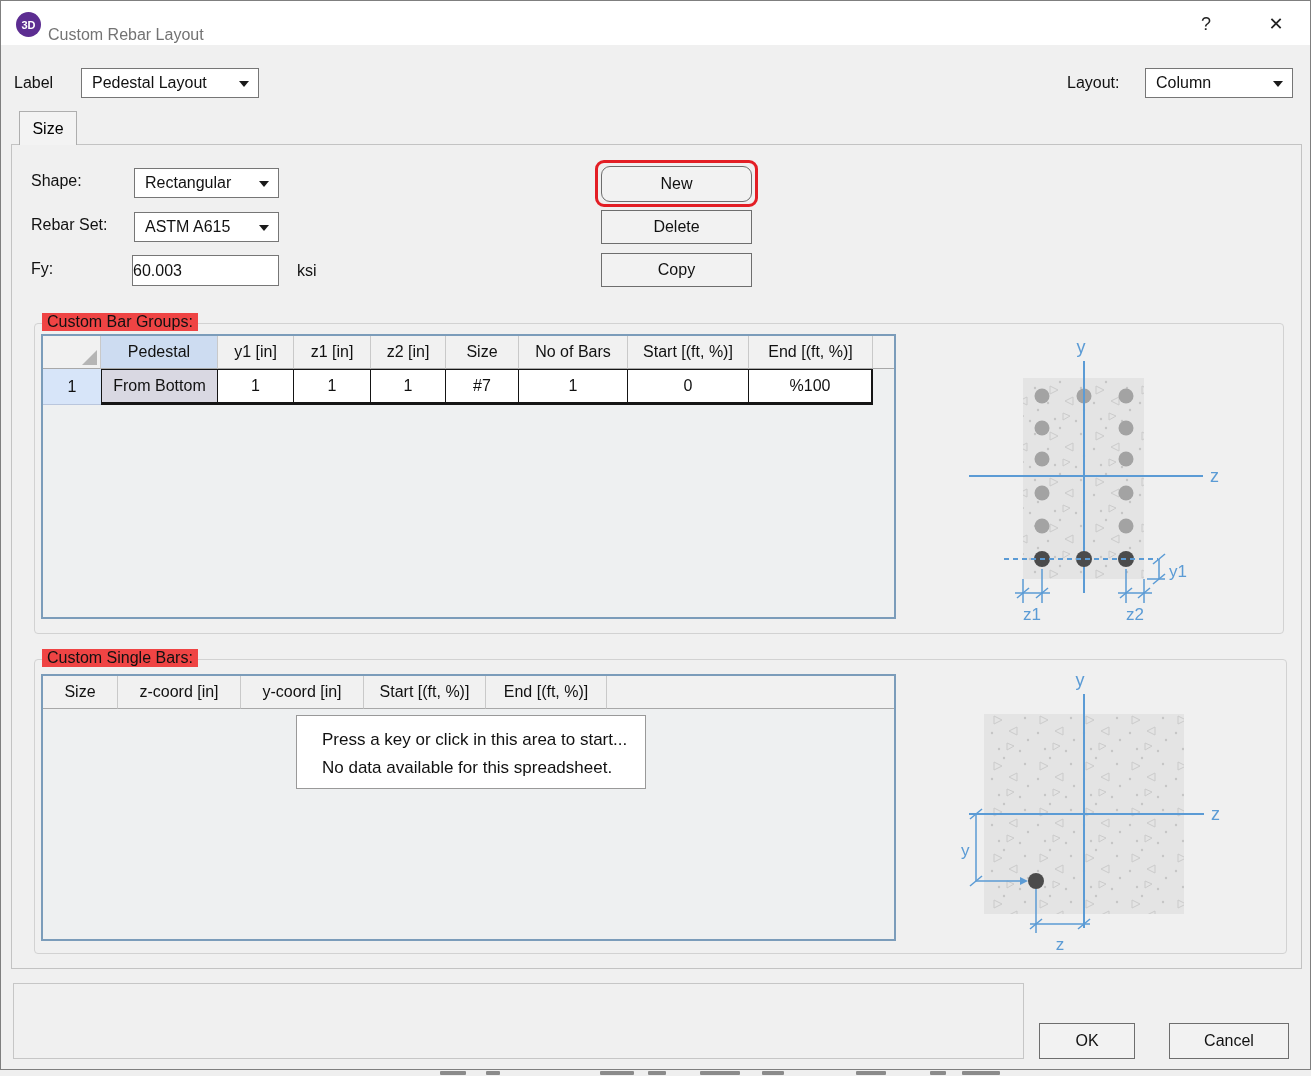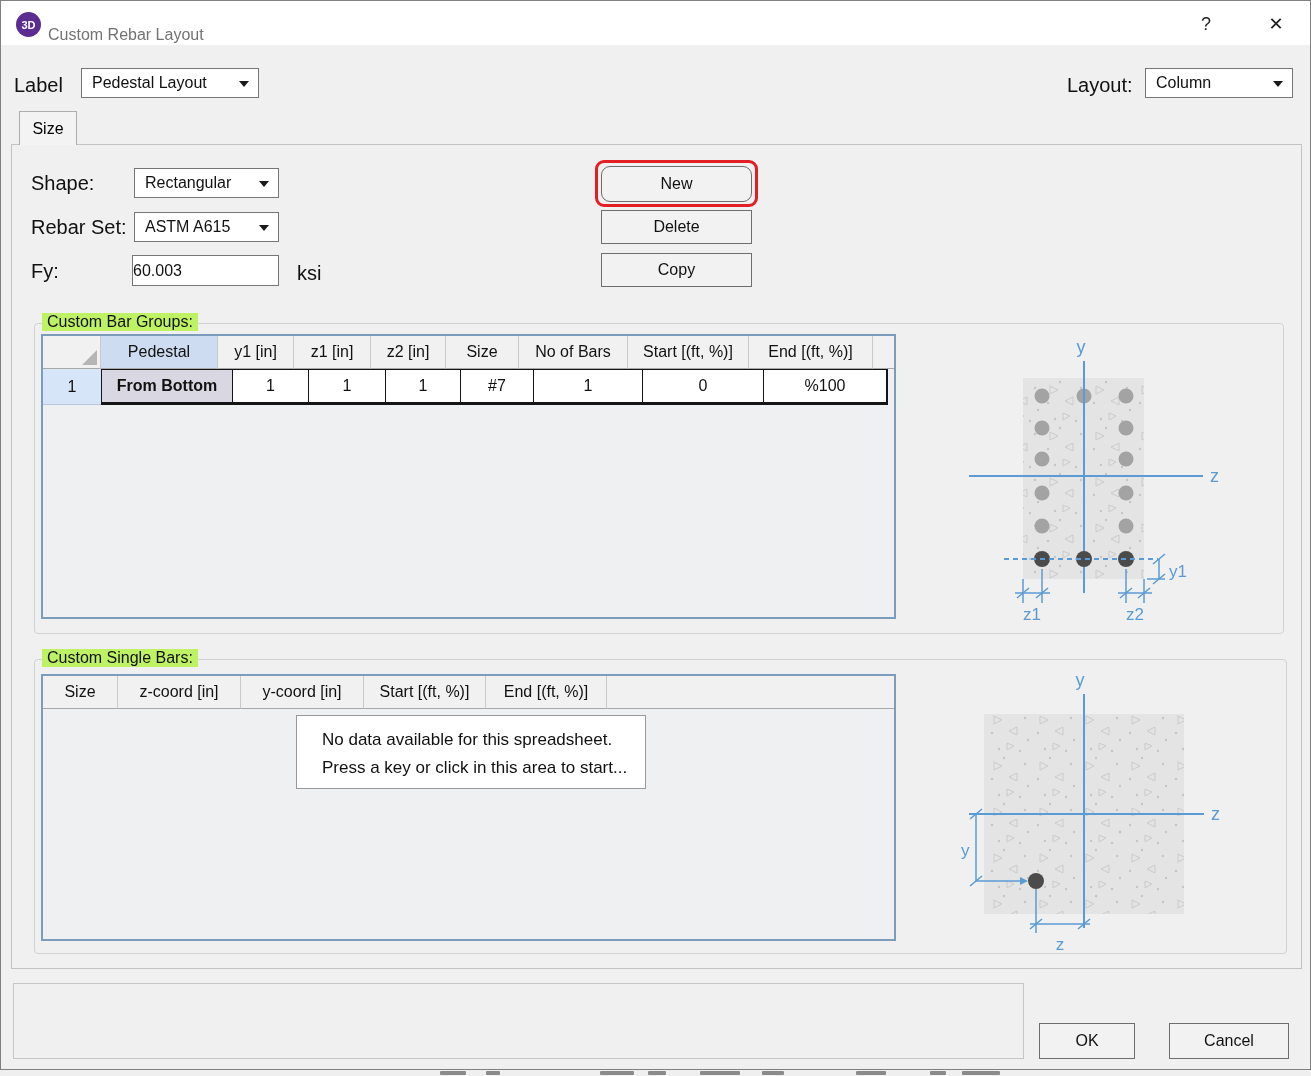--- a/index.html
+++ b/index.html
@@ -10,21 +10,21 @@
   .titlebar { position:absolute; left:0; top:0; width:100%; height:44px; background:#ffffff; }
   .app-icon { position:absolute; left:15px; top:11px; width:25px; height:25px; border-radius:50%;
               background:#5c2d91; color:#fff; font-size:11px; font-weight:bold;
               display:flex; align-items:center; justify-content:center; }
   .win-title { position:absolute; left:47px; top:13px; font-size:16px; color:#737373;margin-top:12px; }
   .cap-btn { position:absolute; top:8px; width:34px; height:30px; display:flex; align-items:center;
              justify-content:center; font-size:18px; color:#222; background:transparent; border:none; cursor:default; }
   .help-btn { left:1188px; }
   .close-btn { left:1258px; }
 
-  .static-label { position:absolute; font-size:20px; color:#111; }
+  .static-label { position:absolute; font-size:16px; color:#111; }
 
   .combo { position:absolute; background:#fff; border:1px solid #767676; display:flex;
            align-items:center; padding:0 26px 0 10px; font-size:16px; color:#111; }
   .combo .arrow { position:absolute; right:9px; top:50%; margin-top:-2px; width:0; height:0;
                   border-left:5px solid transparent; border-right:5px solid transparent;
                   border-top:6px solid #1a1a1a; }
   .textbox { position:absolute; background:#fff; border:1px solid #767676; font-size:16px;
              color:#111; display:flex; align-items:center; }
 
   .tab { position:absolute; left:18px; top:110px; width:58px; height:34px; background:#f3f3f3;
@@ -32,21 +32,21 @@
          justify-content:center; font-size:16px; }
   .tab-panel { position:absolute; left:10px; top:143px; width:1291px; height:825px;
                border:1px solid #c3c3c3; background:#f0f0f0; z-index:1; }
 
   .btn { position:absolute; background:#f2f2f2; border:1px solid #6e6e6e; font-size:16px; color:#111;
          display:flex; align-items:center; justify-content:center; cursor:default; }
   .red-ring { position:absolute; left:594px; top:159px; width:163px; height:47px;
               border:3px solid #e31e25; border-radius:9px; pointer-events:none; z-index:4; }
 
   .groupbox { position:absolute; border:1px solid #d2d2d2; border-radius:4px; }
-  .groupbox > .legend { position:absolute; top:-11px; left:7px; background:#bef264;
+  .groupbox > .legend { position:absolute; top:-11px; left:7px; background:#ef4444;
                         padding:0 5px; font-size:16px; color:#111; }
 
   .grid-wrap { position:absolute; border:2px solid #7b9cba; background:#eef0f1; z-index:2; }
   .grid-row { display:flex; }
   .hcell { height:33px; background:#f1f1f1; border-right:1px solid #c9c9c9; border-bottom:1px solid #a8a8a8;
            display:flex; align-items:center; justify-content:center; font-size:16px; color:#111; }
   .hcell.sel { background:#cddcf1; }
   .hcell.fill { flex:1; border-right:none; }
   .corner { position:relative; }
   .corner .tri { position:absolute; right:3px; bottom:3px; width:0; height:0;
@@ -136,21 +136,21 @@
         <div class="hcell" style="width:77px;">z1 [in]</div>
         <div class="hcell" style="width:75px;">z2 [in]</div>
         <div class="hcell" style="width:73px;">Size</div>
         <div class="hcell" style="width:109px;">No of Bars</div>
         <div class="hcell" style="width:121px;">Start [(ft, %)]</div>
         <div class="hcell" style="width:124px;">End [(ft, %)]</div>
         <div class="hcell fill"></div>
       </div>
       <div class="grid-row">
         <div class="dcell idx" style="width:58px;">1</div>
-        <div class="dcell place" style="width:132px;font-weight:bold;">From Bottom</div>
+        <div class="dcell place" style="width:117px;">From Bottom</div>
         <div class="dcell val" style="width:76px;">1</div>
         <div class="dcell val" style="width:77px;">1</div>
         <div class="dcell val" style="width:75px;">1</div>
         <div class="dcell val" style="width:73px;">#7</div>
         <div class="dcell val" style="width:109px;">1</div>
         <div class="dcell val" style="width:121px;">0</div>
         <div class="dcell val last" style="width:124px;">%100</div>
       </div>
     </div>
 
@@ -227,22 +227,22 @@
         <div class="hcell" style="width:75px;">Size</div>
         <div class="hcell" style="width:123px;">z-coord [in]</div>
         <div class="hcell" style="width:123px;">y-coord [in]</div>
         <div class="hcell" style="width:122px;">Start [(ft, %)]</div>
         <div class="hcell" style="width:121px;">End [(ft, %)]</div>
         <div class="hcell fill"></div>
       </div>
     </div>
 
     <div class="empty-msg">
+      <div>Press a key or click in this area to start...</div>
       <div>No data available for this spreadsheet.</div>
-      <div>Press a key or click in this area to start...</div>
     </div>
 
     <svg class="diagram" style="left:940px; top:660px;" width="350" height="300" viewBox="0 0 350 300">
       <defs>
         <pattern id="speckle2" width="46" height="46" patternUnits="userSpaceOnUse">
           <rect width="46" height="46" fill="#e4e4e4"></rect>
           <path d="M7 9 l8 4 l-8 4 z" fill="none" stroke="#cbcbcb" stroke-width="1"></path>
           <path d="M30 20 l-8 4 l8 4 z" fill="none" stroke="#cbcbcb" stroke-width="1"></path>
           <path d="M20 36 l7 3 l-7 4 z" fill="none" stroke="#cbcbcb" stroke-width="1"></path>
           <circle cx="17" cy="5" r="1.2" fill="#c6c6c6"></circle>

